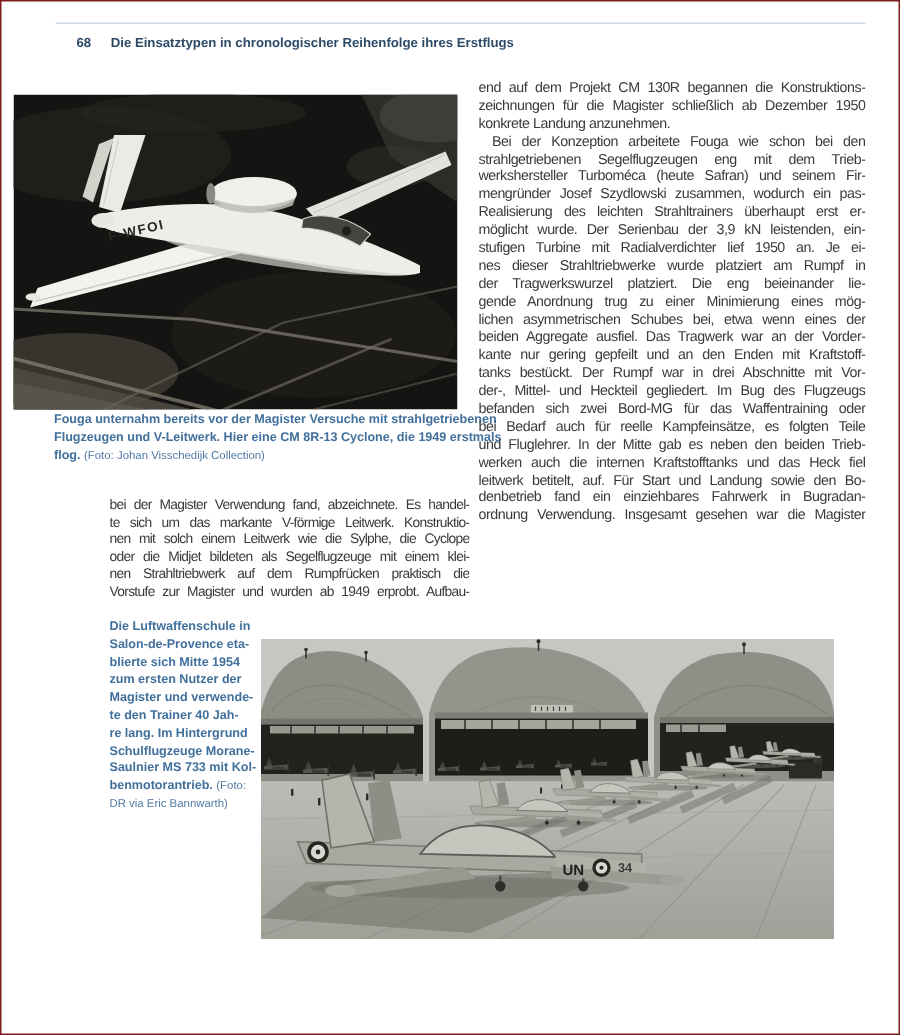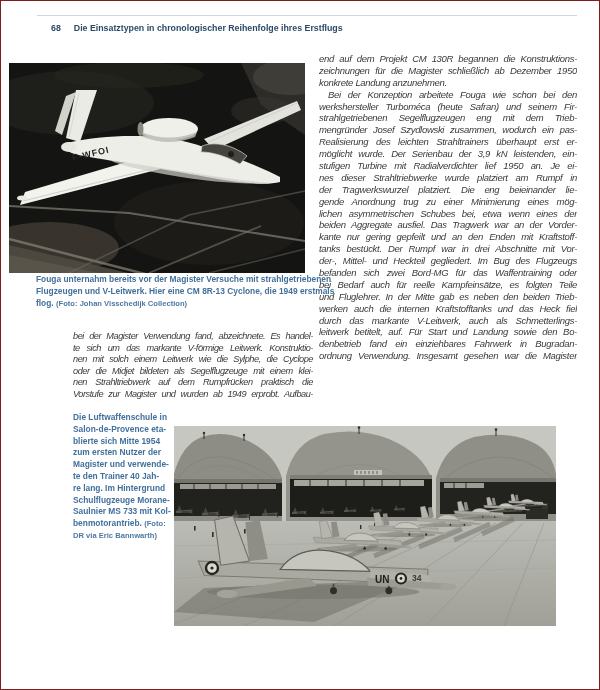--- a/index.html
+++ b/index.html
@@ -7,22 +7,22 @@
   .page{position:absolute;left:0;top:0;width:598px;height:688px;background:#ffffff;border:1px solid #7f1d1d;overflow:hidden;}
   .rule-top{position:absolute;left:36px;top:14px;width:540px;height:1px;background:#ccd8e2;}
   .header{position:absolute;left:50px;top:22px;color:#2c4a68;font-size:8.8px;font-weight:bold;white-space:nowrap;}
   .header .pagenum{display:inline-block;margin-right:13px;}
   .photo-top{position:absolute;left:8px;top:62px;width:296px;height:210px;}
   .photo-bottom{position:absolute;left:173px;top:425px;width:382px;height:200px;}
   .caption{color:#42709c;font-weight:bold;}
   .caption .ln{white-space:nowrap;}
   .caption-top{position:absolute;left:35px;top:273px;width:278px;font-size:8.4px;line-height:11.8px;}
   .caption-bottom{position:absolute;left:72px;top:411px;width:110px;font-size:8.4px;line-height:11.8px;}
-  .credit{font-size:7.6px;font-weight:bold;color:#4f79a3;}
-  .bodycol{color:#3a3a3c;font-style:italic;}
+  .credit{font-size:7.6px;font-weight:normal;color:#4f79a3;}
+  .bodycol{color:#3a3a3c;}
   .col-left{position:absolute;left:72px;top:330px;width:240px;font-size:9.2px;line-height:11.6px;letter-spacing:-0.45px;}
   .col-right{position:absolute;left:318px;top:52px;width:258px;font-size:9.5px;line-height:11.9px;letter-spacing:-0.3px;}
   .just .ln{text-align:justify;text-align-last:justify;overflow:hidden;}
   .col-left .ln{height:11.6px;}
   .col-right .ln{height:11.9px;}
   .ln.noj{text-align-last:left;}
   .ln.ind{text-indent:9px;}
   svg{display:block;}
 </style>
 </head>
@@ -95,39 +95,38 @@
       <div class="ln">oder die Midjet bildeten als Segelflugzeuge mit einem klei-</div>
       <div class="ln">nen Strahltriebwerk auf dem Rumpfrücken praktisch die</div>
       <div class="ln">Vorstufe zur Magister und wurden ab 1949 erprobt. Aufbau-</div>
     </div>
 
   <div class="bodycol col-right just">
       <div class="ln">end auf dem Projekt CM 130R begannen die Konstruktions-</div>
       <div class="ln">zeichnungen für die Magister schließlich ab Dezember 1950</div>
       <div class="ln noj">konkrete Landung anzunehmen.</div>
       <div class="ln ind">Bei der Konzeption arbeitete Fouga wie schon bei den</div>
+      <div class="ln">strahlgetriebenen Segelflugzeugen eng mit dem Trieb-</div>
       <div class="ln">werkshersteller Turboméca (heute Safran) und seinem Fir-</div>
-      <div class="ln">strahlgetriebenen Segelflugzeugen eng mit dem Trieb-</div>
       <div class="ln">mengründer Josef Szydlowski zusammen, wodurch ein pas-</div>
       <div class="ln">Realisierung des leichten Strahltrainers überhaupt erst er-</div>
       <div class="ln">möglicht wurde. Der Serienbau der 3,9 kN leistenden, ein-</div>
       <div class="ln">stufigen Turbine mit Radialverdichter lief 1950 an. Je ei-</div>
       <div class="ln">nes dieser Strahltriebwerke wurde platziert am Rumpf in</div>
       <div class="ln">der Tragwerkswurzel platziert. Die eng beieinander lie-</div>
       <div class="ln">gende Anordnung trug zu einer Minimierung eines mög-</div>
       <div class="ln">lichen asymmetrischen Schubes bei, etwa wenn eines der</div>
       <div class="ln">beiden Aggregate ausfiel. Das Tragwerk war an der Vorder-</div>
       <div class="ln">kante nur gering gepfeilt und an den Enden mit Kraftstoff-</div>
       <div class="ln">tanks bestückt. Der Rumpf war in drei Abschnitte mit Vor-</div>
       <div class="ln">der-, Mittel- und Heckteil gegliedert. Im Bug des Flugzeugs</div>
       <div class="ln">befanden sich zwei Bord-MG für das Waffentraining oder</div>
       <div class="ln">bei Bedarf auch für reelle Kampfeinsätze, es folgten Teile</div>
       <div class="ln">und Fluglehrer. In der Mitte gab es neben den beiden Trieb-</div>
       <div class="ln">werken auch die internen Kraftstofftanks und das Heck fiel</div>
-      <div class="ln">durch das markante V-Leitwerk, auch als Schmetterlings-</div>
       <div class="ln">leitwerk betitelt, auf. Für Start und Landung sowie den Bo-</div>
       <div class="ln">denbetrieb fand ein einziehbares Fahrwerk in Bugradan-</div>
       <div class="ln">ordnung Verwendung. Insgesamt gesehen war die Magister</div>
     </div>
 
   <div class="caption caption-bottom">
       <div class="ln">Die Luftwaffenschule in</div>
       <div class="ln">Salon-de-Provence eta-</div>
       <div class="ln">blierte sich Mitte 1954</div>
       <div class="ln">zum ersten Nutzer der</div>

